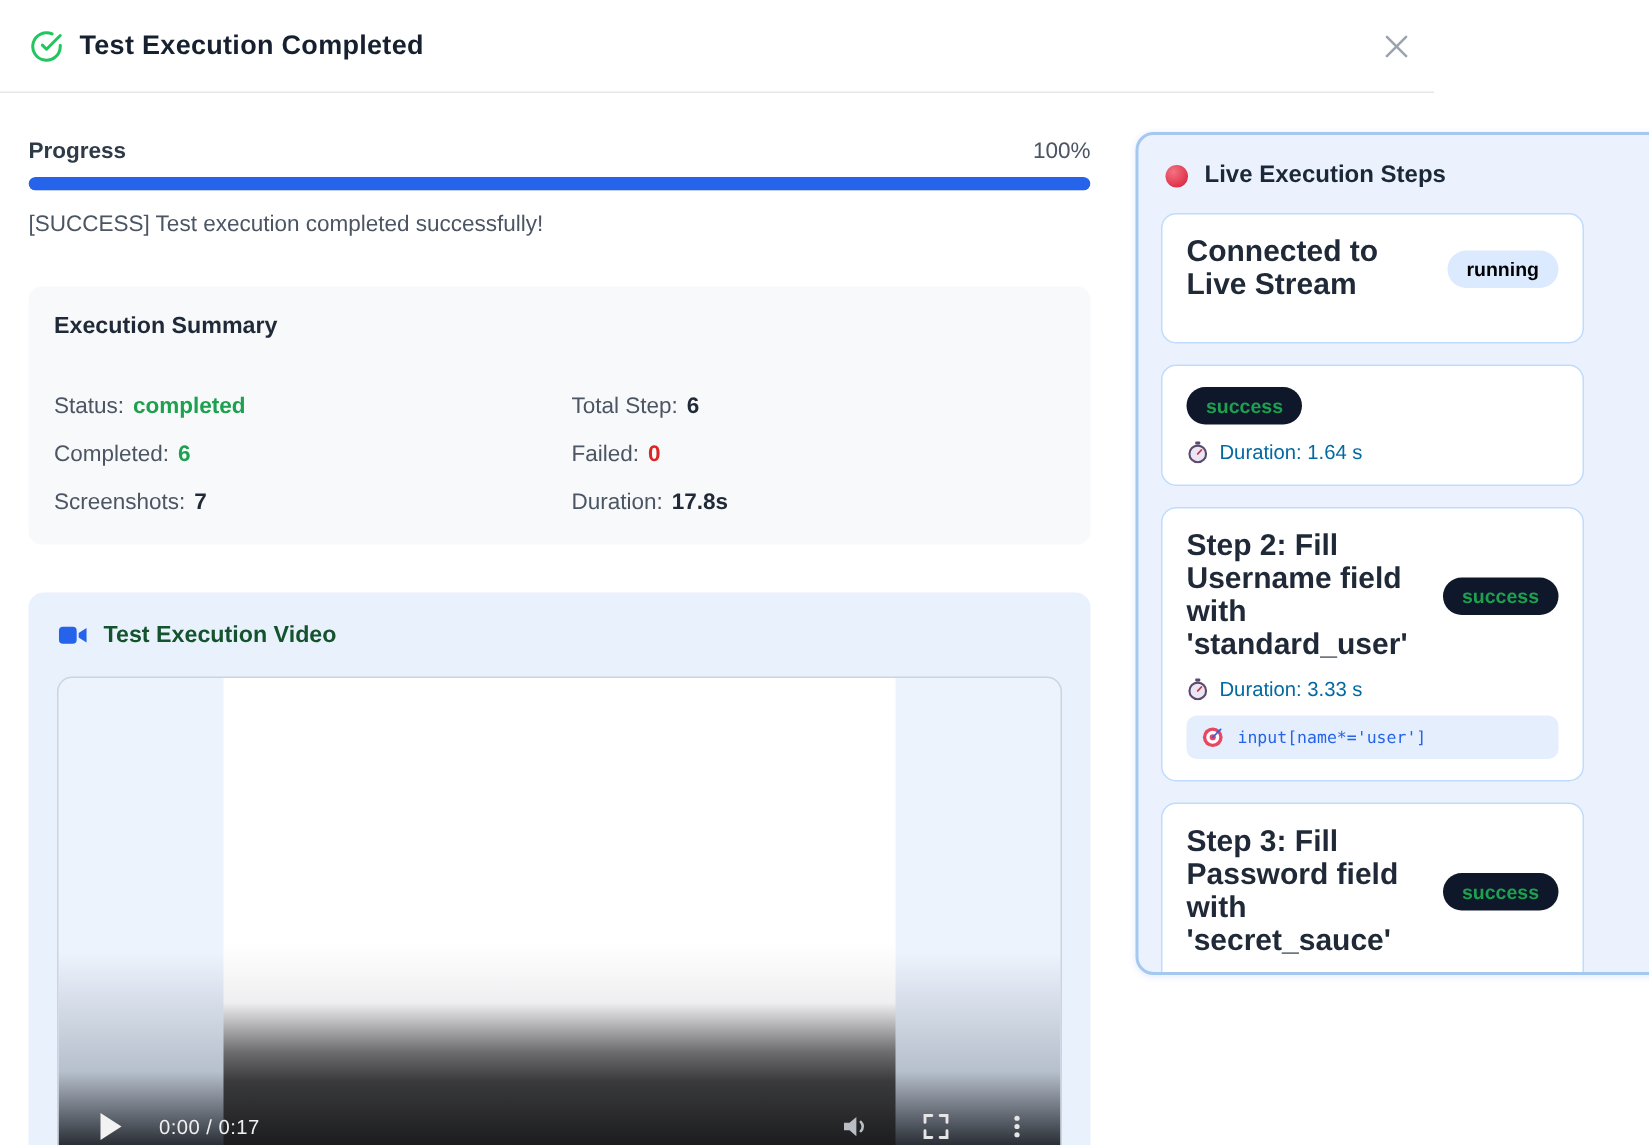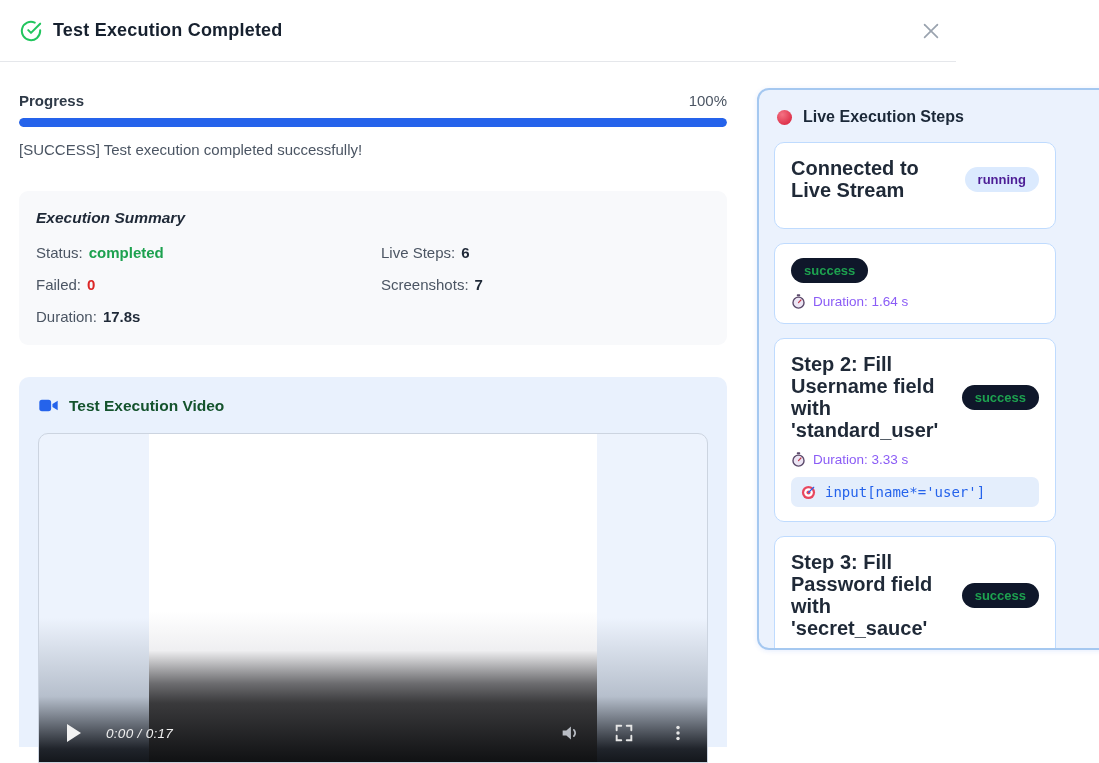--- a/index.html
+++ b/index.html
@@ -17,21 +17,21 @@
   .main-col { position:absolute; left:19px; top:62px; width:708px; }
 
   .progress-row { margin-top:30px; display:flex; justify-content:space-between; align-items:flex-end; }
   .progress-label { font-size:15px; font-weight:700; color:#2f3a48; }
   .progress-pct { font-size:15px; color:#4b5563; }
   .progress-track { margin-top:9px; height:9px; border-radius:5px; background:#e5e7eb; overflow:hidden; }
   .progress-fill { height:100%; border-radius:5px; background:#2563eb; }
   .status-msg { margin-top:14px; font-size:15px; color:#4b5563; }
 
   .summary-card { margin-top:33px; background:#f8f9fb; border-radius:9px; padding:18px 17px 20px; }
-  .summary-title { font-size:15.5px; font-weight:700; color:#1f2937; margin-bottom:17px;font-style:italic; }
+  .summary-title { font-size:15.5px; font-weight:700; color:#1f2937; margin-bottom:35px; }
   .summary-grid { display:grid; grid-template-columns:345px 1fr; row-gap:15px; }
   .sum-item { font-size:15px; color:#4b5563; }
   .sum-item b { margin-left:6px; font-weight:700; }
   .v-dark  { color:#1f2937; }
   .v-green { color:#1da14f; }
   .v-red   { color:#dc2626; }
 
   
   .video-card { margin-top:32px; background:#e9f1fd; border-radius:10px 10px 0 0; padding:18px 19px 0; height:370px; }
   .video-head { display:flex; align-items:center; gap:10px; }
@@ -39,21 +39,21 @@
   .video-title { font-size:15.5px; font-weight:700; color:#14532d; }
   .video-frame { position:relative; margin-top:17px; height:330px;
                  border:1px solid #ccd4e0; border-radius:10px 10px 0 0; overflow:hidden;
                  background:linear-gradient(180deg,#edf3fd 0%,#edf3fd 56%,#b6bfcc 80%,#20242b 96%,#14171c 100%); }
   .video-white { position:absolute; left:110px; right:110px; top:0; bottom:0;
                  background:linear-gradient(180deg,#ffffff 0%,#ffffff 54%,#efeff1 66%,#6d6d70 76%,#3a3a3c 82%,#101113 100%); }
   .video-controls { position:absolute; left:0; right:0; bottom:8px; height:42px;
                     display:flex; align-items:center; }
   .play-btn { width:0; height:0; margin-left:28px; border-left:14px solid #f2f2f2;
               border-top:9px solid transparent; border-bottom:9px solid transparent; cursor:pointer; }
-  .time-text { margin-left:25px; font-size:13.5px; color:#f0f0f0; letter-spacing:.3px;font-style:italic; }
+  .time-text { margin-left:25px; font-size:13.5px; color:#f0f0f0; letter-spacing:.3px; }
   .ctrl-spacer { flex:1; }
   .ctrl-icon { width:22px; height:22px; cursor:pointer; }
   .ctrl-icon.vol { margin-right:32px; }
   .ctrl-icon.fs  { margin-right:32px; }
   .ctrl-icon.kebab { margin-right:18px; }
 
   
   .live-panel { position:absolute; left:757px; top:88px; width:403px; height:562px;
                 background:#ebf2fd; border:2px solid #a5c8f0; border-radius:12px;
                 overflow:hidden; box-shadow:0 1px 5px rgba(37,99,235,.12); }
@@ -61,30 +61,30 @@
   .live-dot { width:15px; height:15px; border-radius:50%;
               background:radial-gradient(circle at 35% 30%, #f47283, #dd3049 75%); }
   .panel-title { font-size:16px; font-weight:700; color:#1b2838; }
   .panel-body { position:absolute; left:15px; top:52px; width:282px; }
 
   .step-card { background:#ffffff; border:1.5px solid #bfdbfe; border-radius:10px;
                padding:14px 16px; margin-bottom:14px; }
   .step-row { display:flex; align-items:center; gap:7px; }
   .step-title { flex:1; font-size:20px; font-weight:700; color:#1f2937; line-height:22px; }
   .badge { flex:0 0 auto; font-size:13px; font-weight:700; padding:5px 13px; border-radius:999px; }
-  .badge.running { background:#dbeafe; color:#4c1d95; }
+  .badge.running { background:#dbeafe; color:#000000; }
   .badge.success { background:#0f172a; color:#1da14f; }
   .step-duration { display:flex; align-items:center; gap:7px; margin-top:11px;
-                   font-size:13.5px; color:#8b5cf6; }
+                   font-size:13.5px; color:#0369a1; }
   .step-duration svg { width:15px; height:15px; }
   .step-selector { display:flex; align-items:center; gap:9px; margin-top:10px;
                    background:#e4eefc; border-radius:7px; padding:7px 10px; }
   .step-selector svg { width:15px; height:15px; flex:0 0 auto; }
   .selector-text { font-family:"DejaVu Sans Mono","Liberation Mono",monospace;
-                   font-size:14px; color:#2563eb; white-space:nowrap; }
+                   font-size:11px; color:#2563eb; white-space:nowrap; }
   .card-1 { min-height:87px; }
 
   
   .scrollbar { position:absolute; right:6px; top:7px; width:19px; height:546px; background:#fbfbfc; }
   .scroll-arrow { position:absolute; left:0; width:19px; height:16px; display:flex;
                   align-items:center; justify-content:center; cursor:pointer; }
   .scroll-arrow.up { top:0; }
   .scroll-arrow.down { bottom:0; }
   .tri-up { width:0; height:0; border-left:6px solid transparent; border-right:6px solid transparent;
             border-bottom:8px solid #6f6f6f; }
@@ -119,21 +119,24 @@
   </div>
   <div class="status-msg">[SUCCESS] Test execution completed successfully!</div>
 
   <div class="summary-card">
     <div class="summary-title">Execution Summary</div>
     <div class="summary-grid">
       <div class="sum-item">
         <span>Status:</span><b class="v-green">completed</b>
       </div>
       <div class="sum-item">
-        <span>Live Steps:</span><b class="v-dark">6</b>
+        <span>Total Step:</span><b class="v-dark">6</b>
+      </div>
+      <div class="sum-item">
+        <span>Completed:</span><b class="v-green">6</b>
       </div>
       <div class="sum-item">
         <span>Failed:</span><b class="v-red">0</b>
       </div>
       <div class="sum-item">
         <span>Screenshots:</span><b class="v-dark">7</b>
       </div>
       <div class="sum-item">
         <span>Duration:</span><b class="v-dark">17.8s</b>
       </div>

